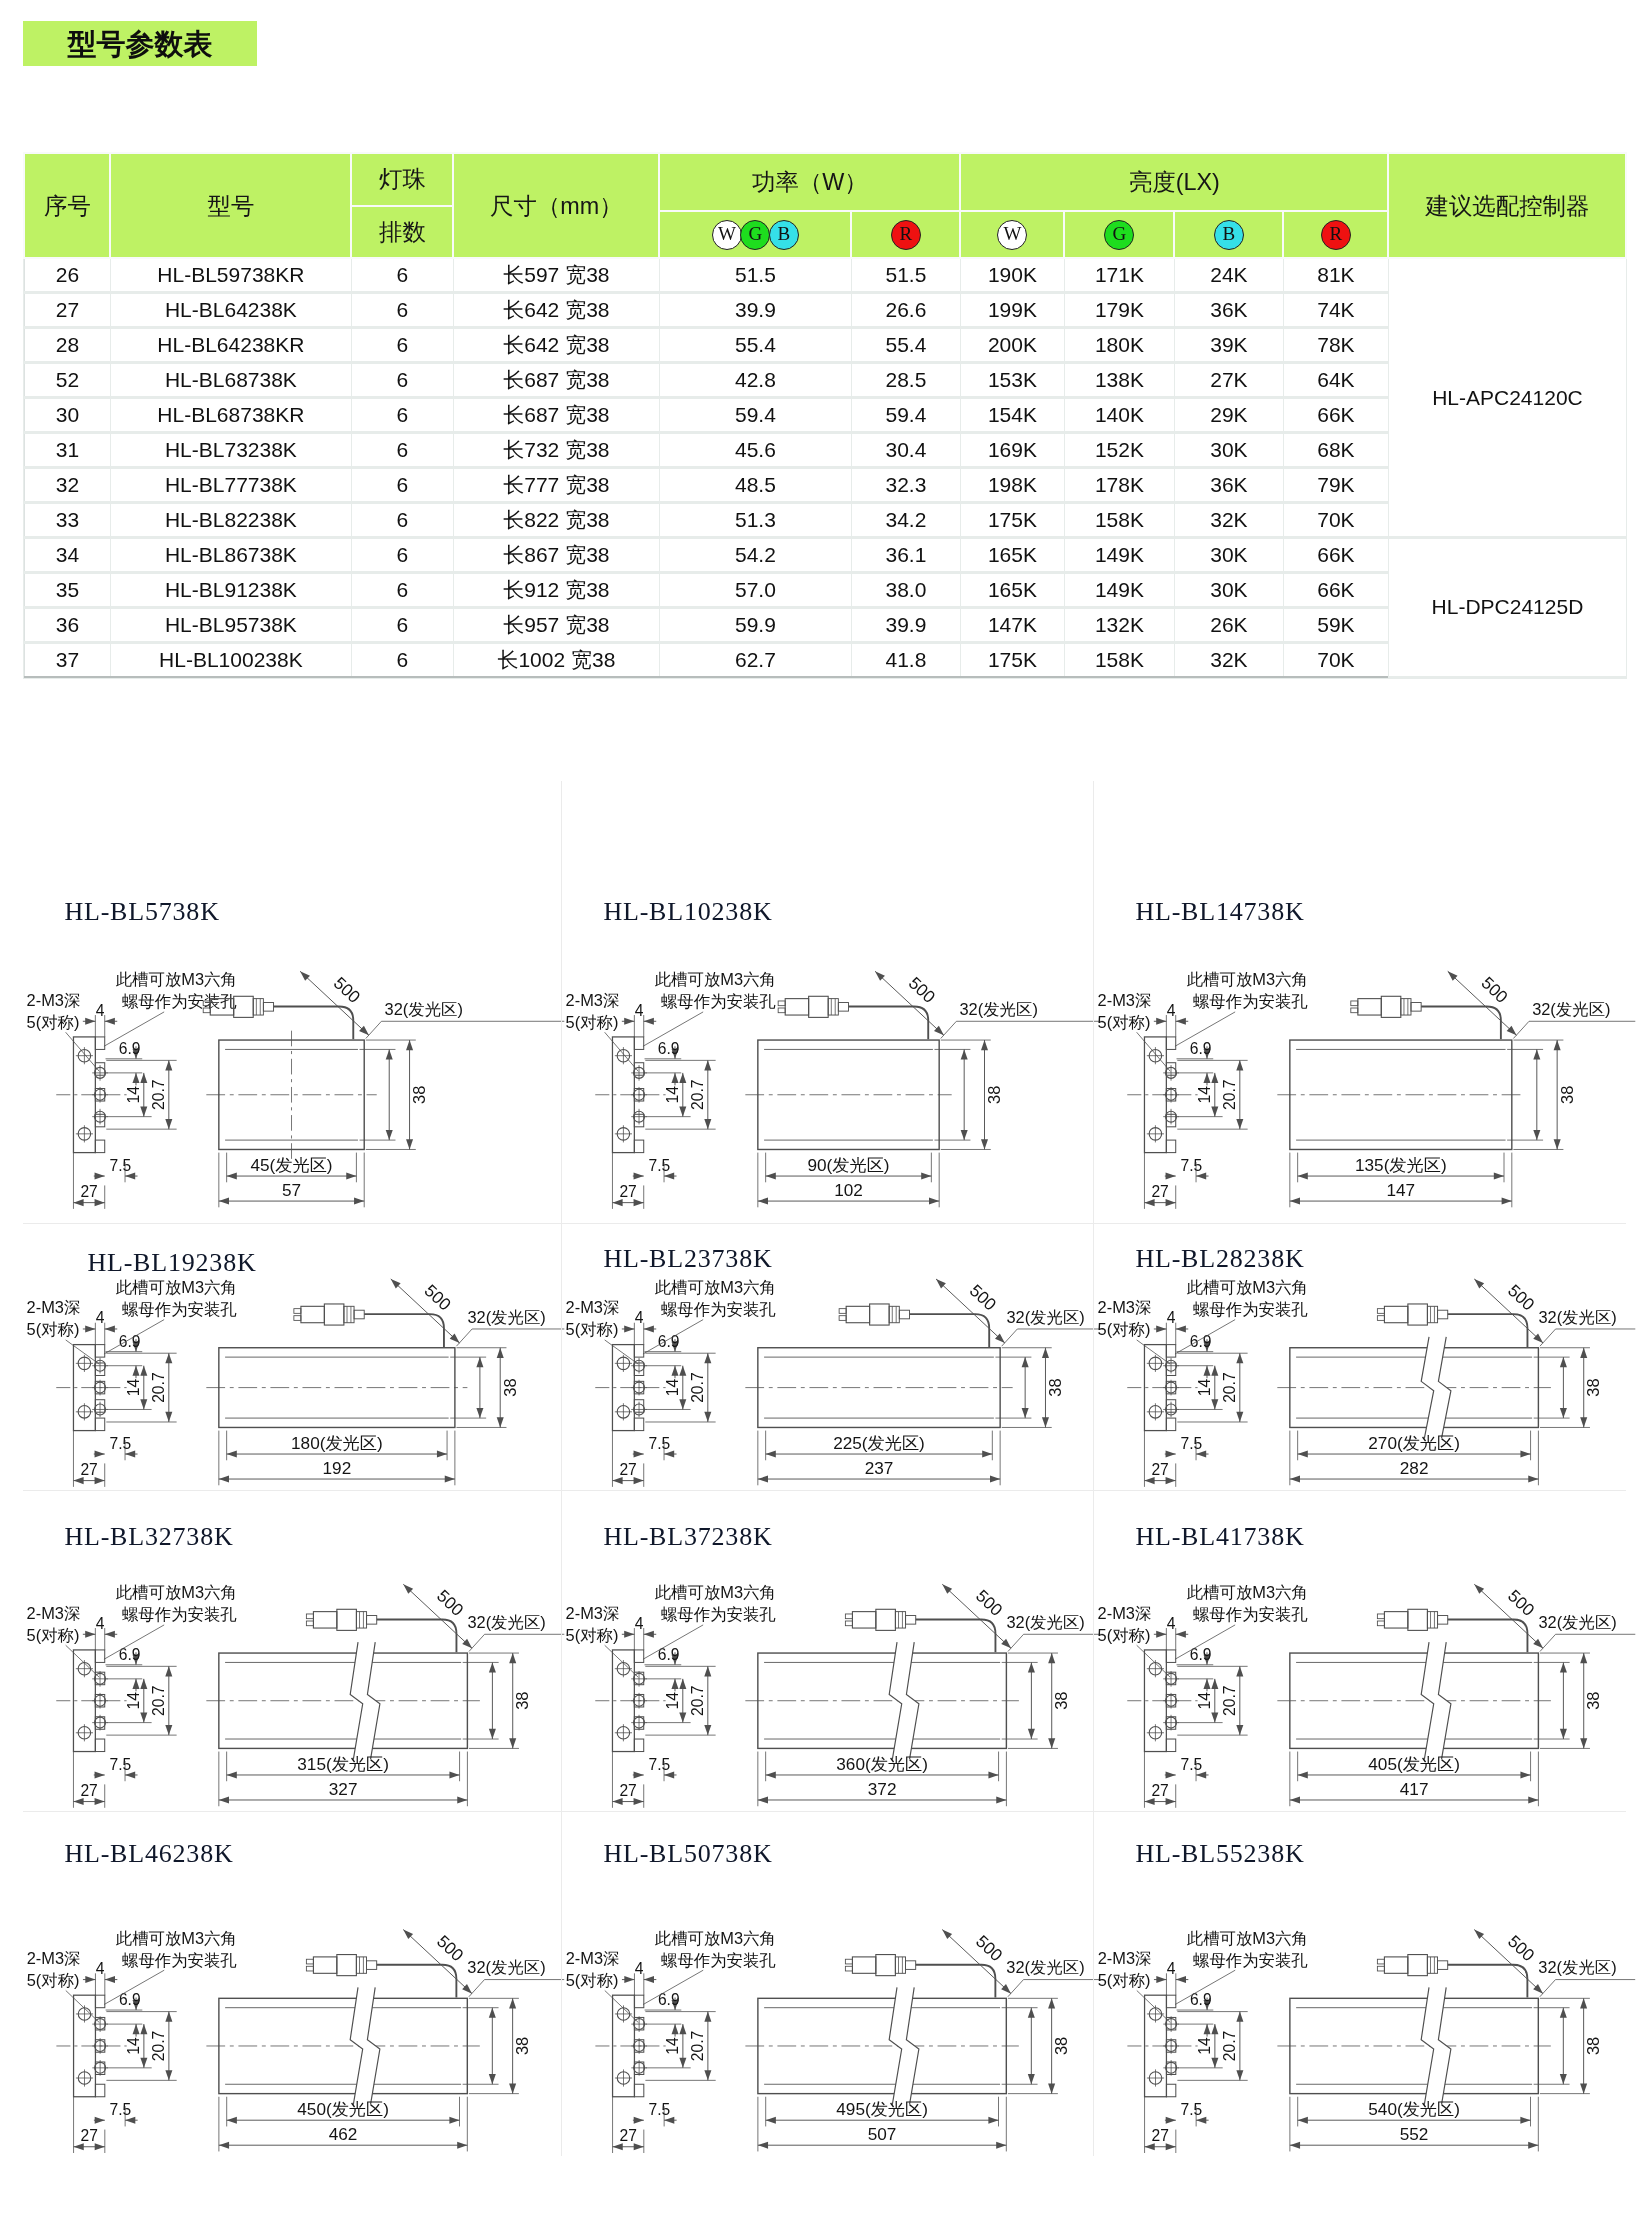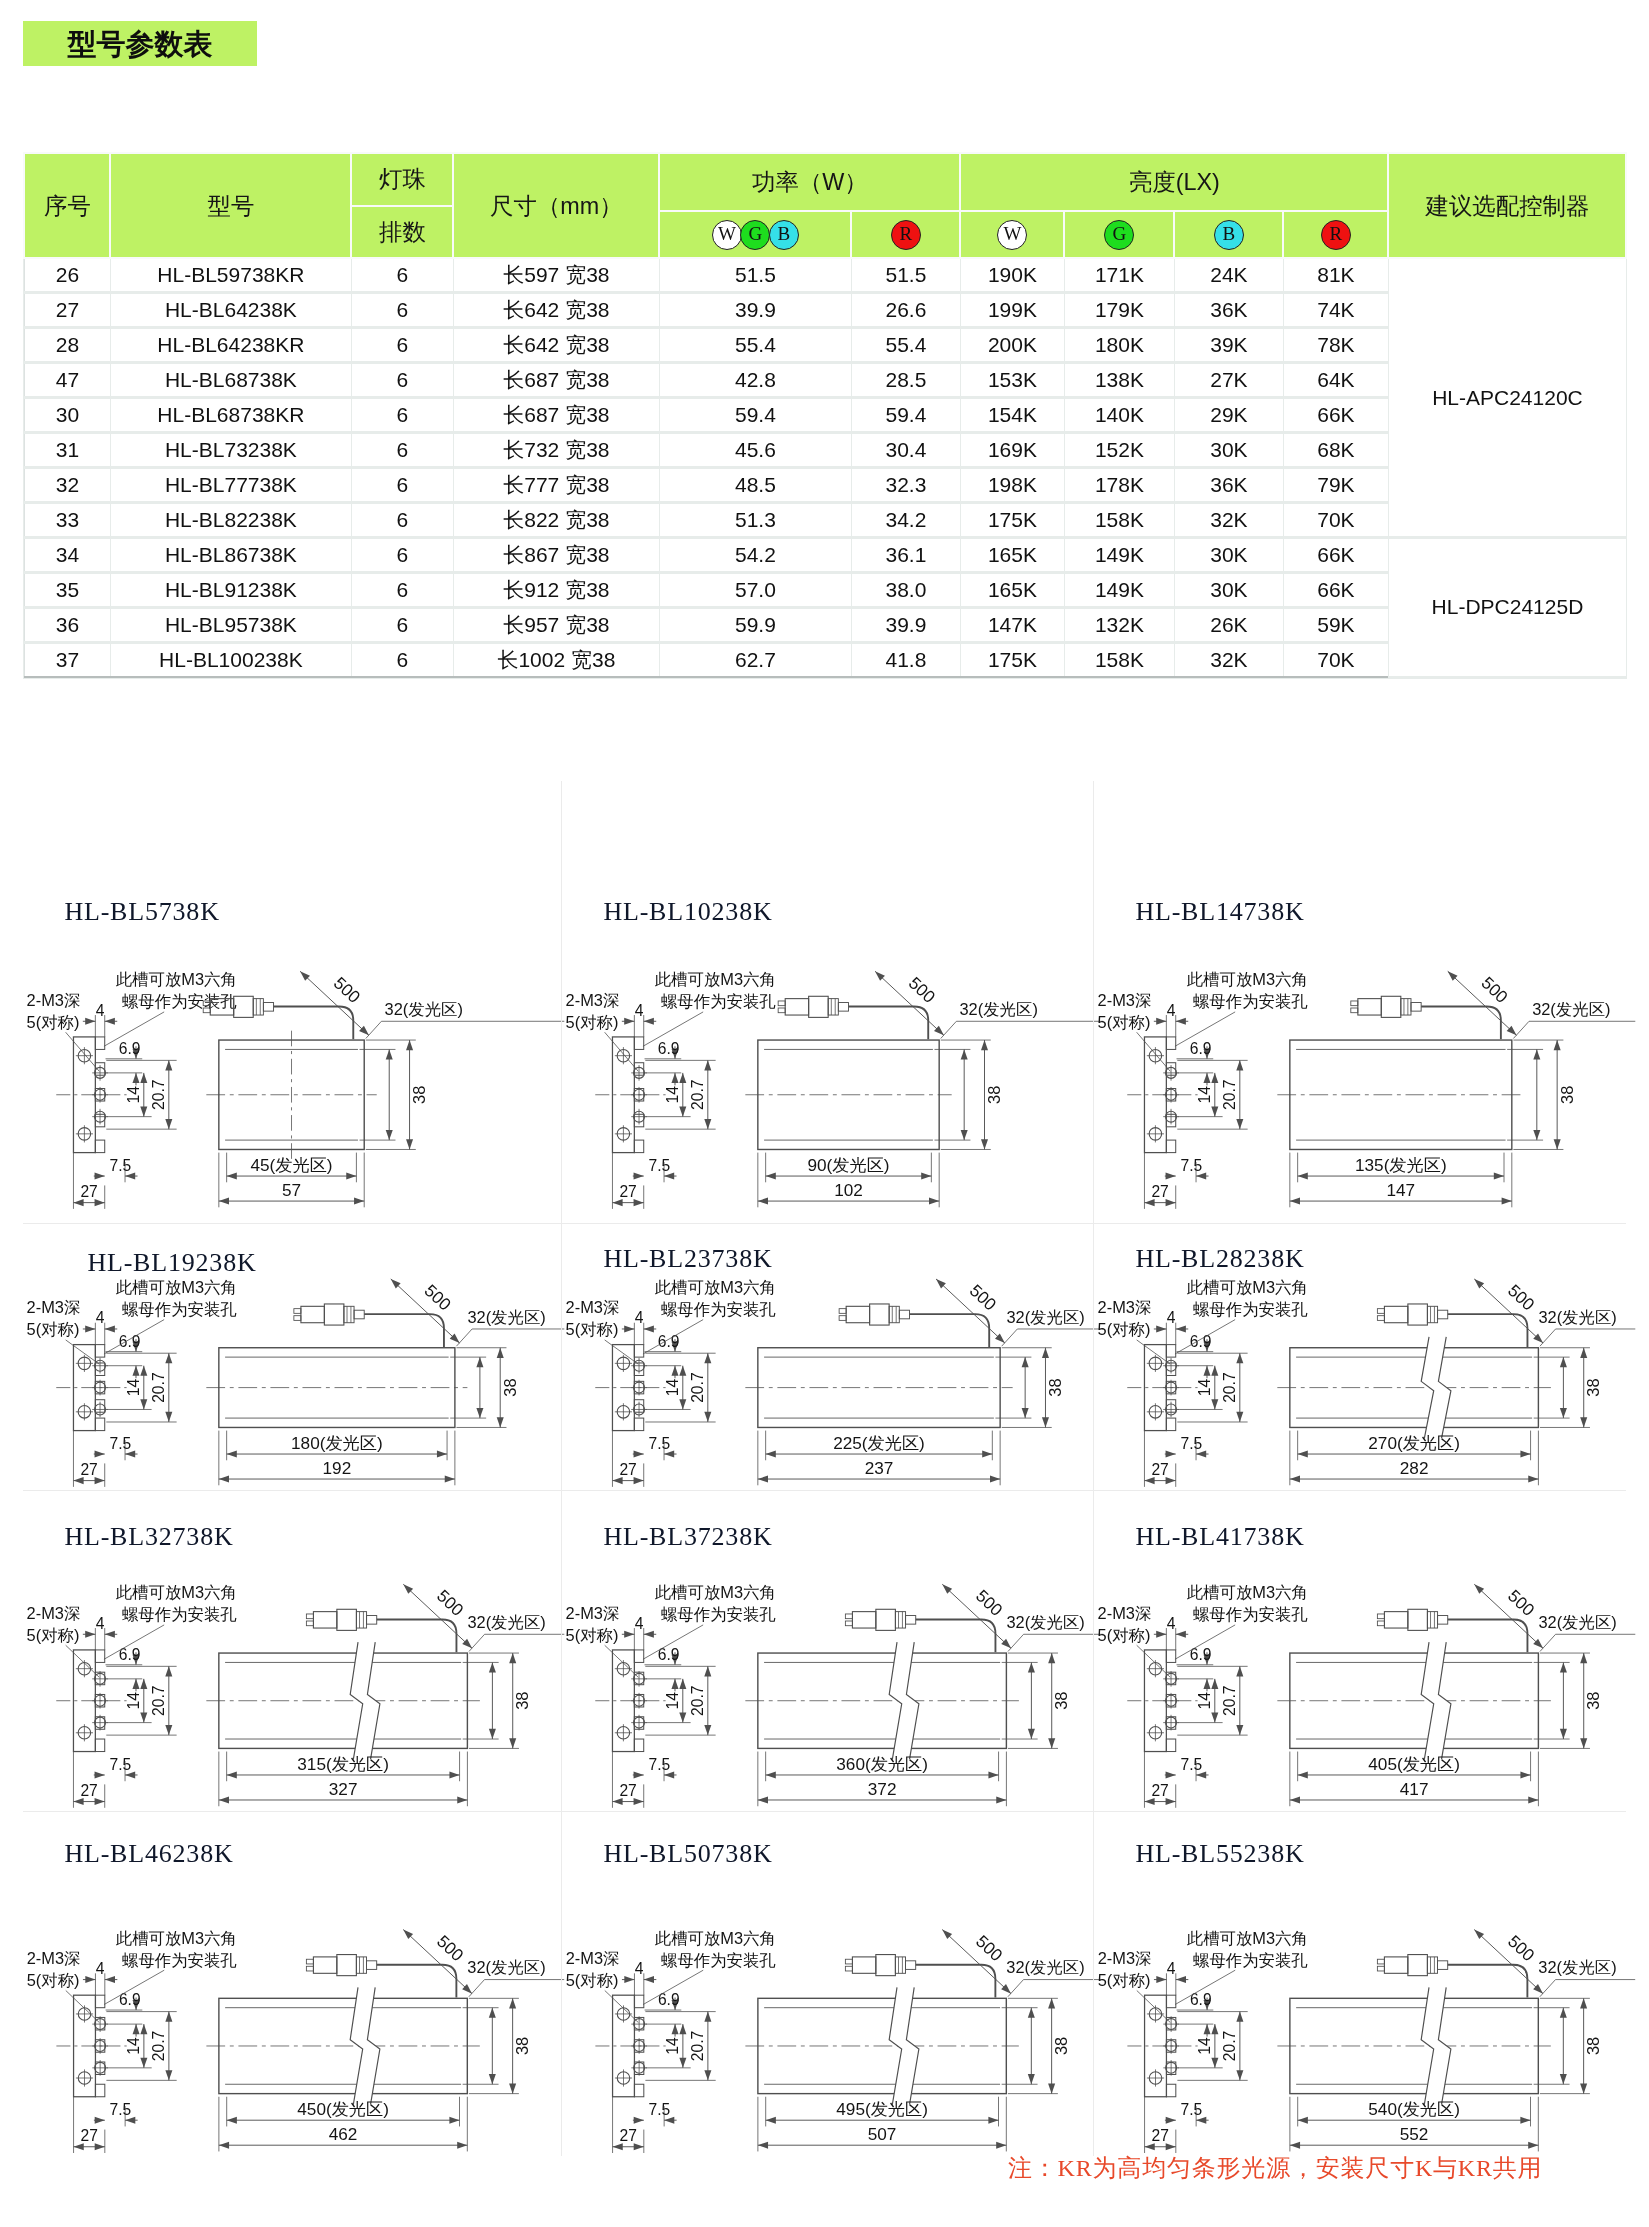--- a/index.html
+++ b/index.html
@@ -123,21 +123,21 @@
           <td>6</td>
           <td>长642 宽38</td>
           <td>55.4</td>
           <td>55.4</td>
           <td>200K</td>
           <td>180K</td>
           <td>39K</td>
           <td>78K</td>
         </tr>
         <tr>
-          <td>47</td>
+          <td>52</td>
           <td>HL-BL68738K</td>
           <td>6</td>
           <td>长687 宽38</td>
           <td>42.8</td>
           <td>28.5</td>
           <td>153K</td>
           <td>138K</td>
           <td>27K</td>
           <td>64K</td>
         </tr>
@@ -1616,15 +1616,14 @@
           <line x1="248" y1="280" x2="248" y2="350" stroke="#4f4f4f" stroke-width="1"></line>
           <line x1="566" y1="280" x2="566" y2="350" stroke="#4f4f4f" stroke-width="1"></line>
           <line x1="248" y1="342" x2="566" y2="342" stroke="#4f4f4f" stroke-width="1.2"></line>
           <polygon points="248,342 261.0,346.5 261.0,337.5" fill="#4f4f4f"></polygon>
           <polygon points="566,342 553.0,337.5 553.0,346.5" fill="#4f4f4f"></polygon>
           <text x="407" y="335" font-size="22" fill="#141414" text-anchor="middle">552</text>
         </svg>
       </div>
     </div>
 
-  <div class="note">注：KR为高均匀条形光源，安装尺寸K与KR共用</div>
 </div>
 
 
 </body></html>

